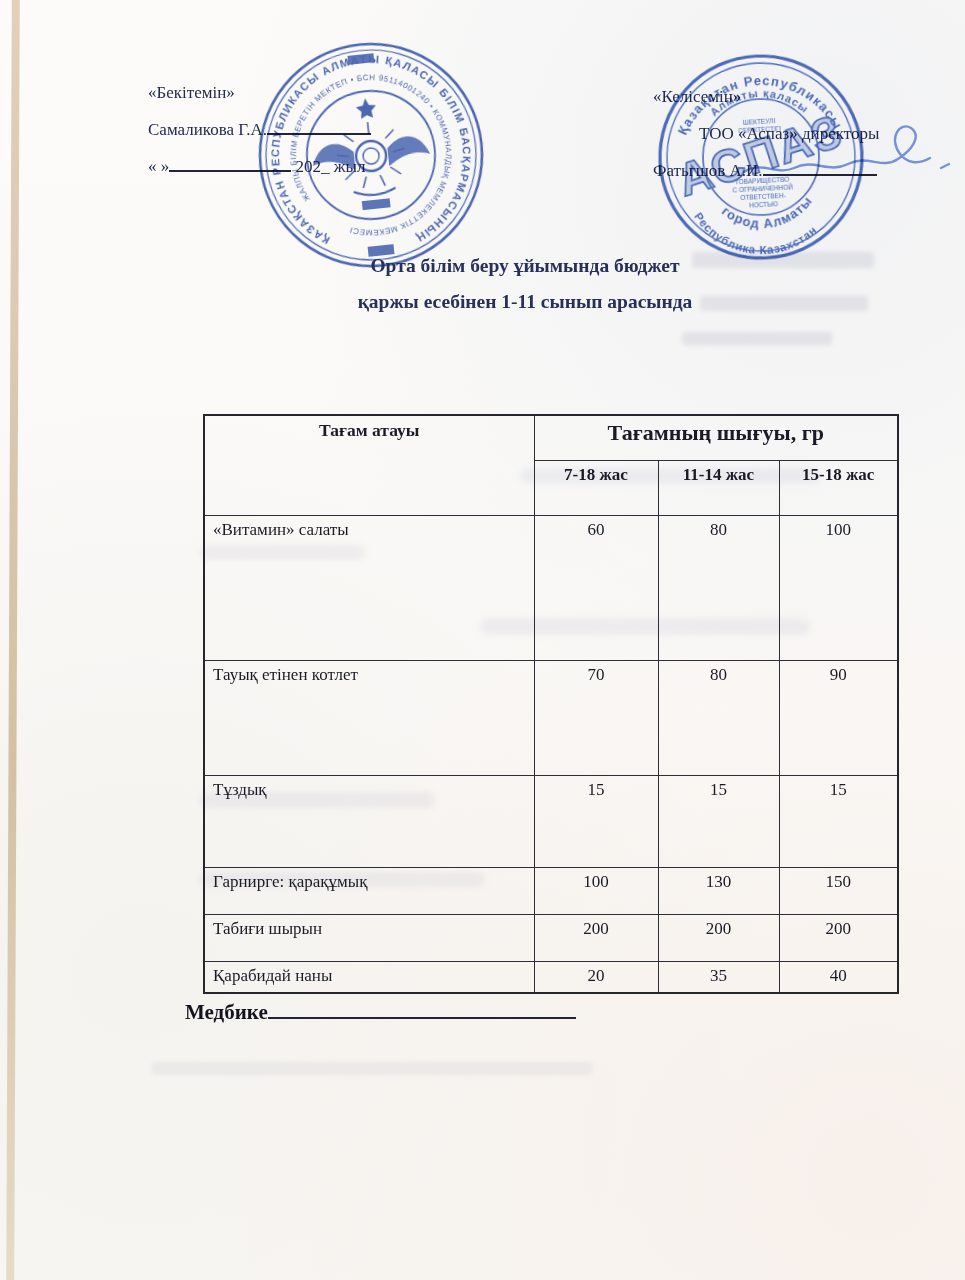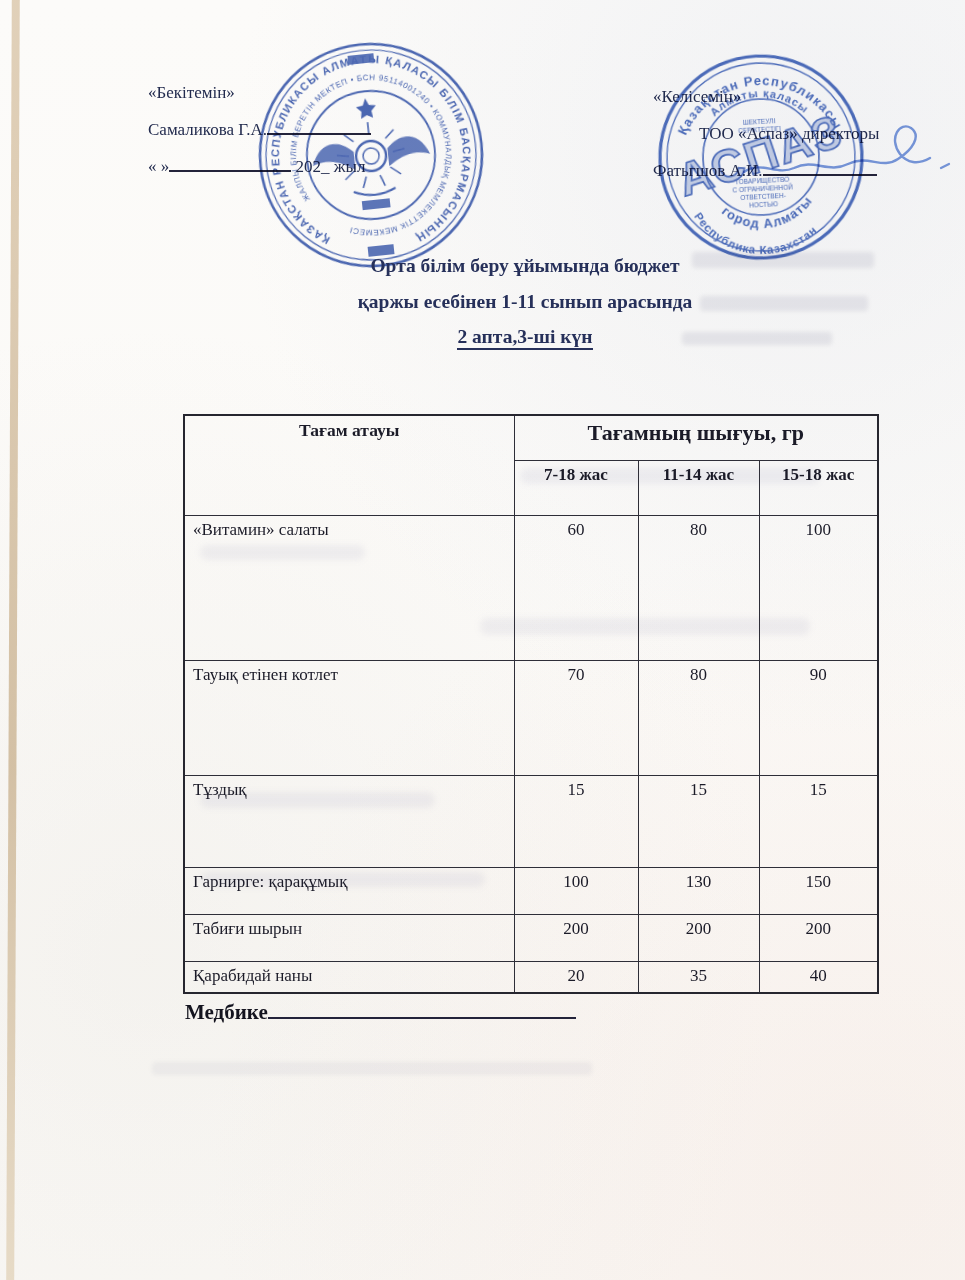--- a/index.html
+++ b/index.html
@@ -28,21 +28,21 @@
   .title-underline{border-bottom:2.5px solid #26305a;padding-bottom:1px;}
   table.menu{
     position:absolute;left:183px;top:414px;width:694px;
     border-collapse:collapse;table-layout:fixed;
     font-size:17px;color:#1b1b28;
   }
   table.menu th,table.menu td{
     border:1.6px solid #2e2e38;vertical-align:top;padding:4px 8px 0 8px;
     overflow:hidden;
   }
-  table.menu{border:2.2px solid #26262f;}
+  table.menu{border:2.2px solid #26262f;margin-left:20px;}
   th.name-h{vertical-align:middle;text-align:center;font-size:17.5px;}
   th.group-h{height:40px;text-align:center;vertical-align:middle;font-size:22px;}
   th.age-h{height:50px;text-align:center;vertical-align:middle;}
   td.dish{text-align:left;}
   td.val{text-align:center;}
   tr.r0{height:145px;}tr.r1{height:115px;}tr.r2{height:92px;}
   tr.r3{height:47px;}tr.r4{height:47px;font-family:Liberation Serif, serif;}tr.r5{height:31px;}
   .footer-line{position:absolute;left:185px;top:996px;font-weight:bold;font-size:21px;color:#14141f;white-space:nowrap;}
   .footer-line .uline{width:308px;border-bottom-width:2.5px;}
   .stamp{position:absolute;mix-blend-mode:multiply;opacity:.92;filter:blur(.3px);}
@@ -156,21 +156,20 @@
 </svg>
 
 <svg class="signature" width="222" height="92" viewBox="0 0 222 92">
   <path d="M6,64 C24,52 38,68 56,60 C76,50 90,66 110,56 C130,46 144,62 160,51 C174,42 184,28 173,20 C162,13 150,30 162,46 C169,55 180,57 192,50" fill="none" stroke="#6b8fdb" stroke-width="2.4" stroke-linecap="round" opacity=".9"></path>
   <path d="M203,60 l8,-4" fill="none" stroke="#6b8fdb" stroke-width="2.2" stroke-linecap="round" opacity=".9"></path>
 </svg>
 
 <div class="title-block">
   <div>Орта білім беру ұйымында бюджет</div>
   <div>қаржы есебінен 1-11  сынып арасында</div>
-  <div><span class="title-underline">2 апта,3-ші күн</span></div>
 </div>
 
 <table class="menu">
   <colgroup>
       <col style="width:330px">
       <col style="width:124px">
       <col style="width:121px">
       <col style="width:119px">
     </colgroup>
   <tbody>

